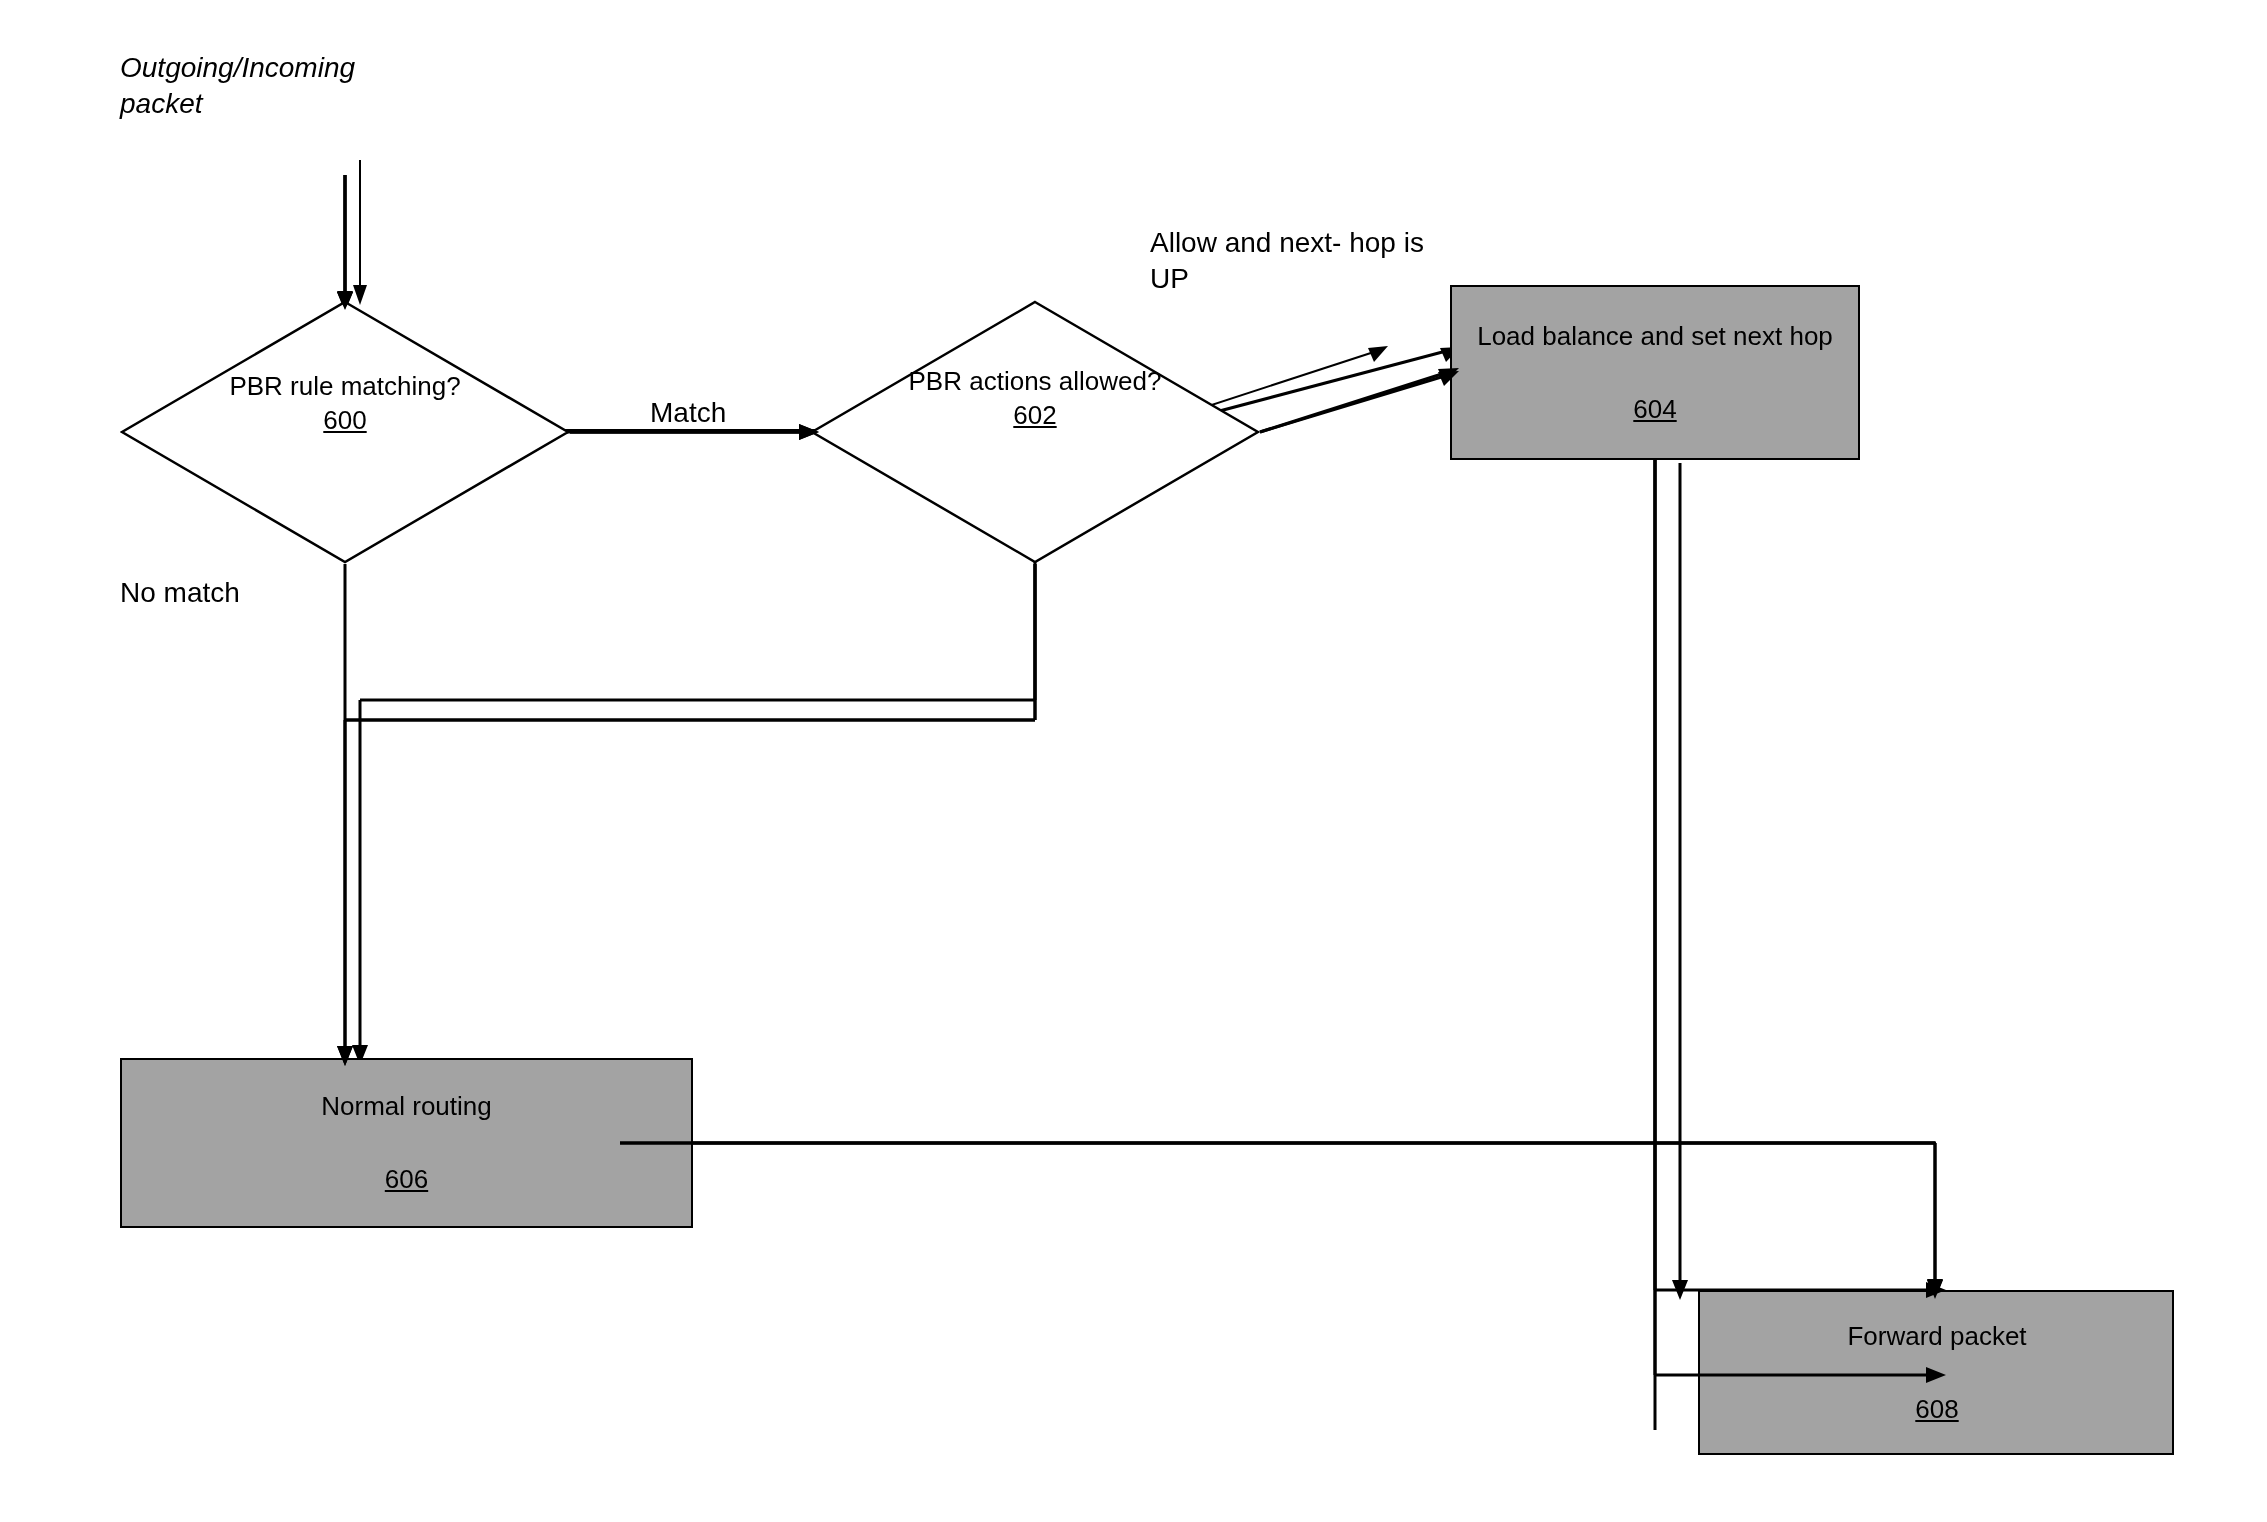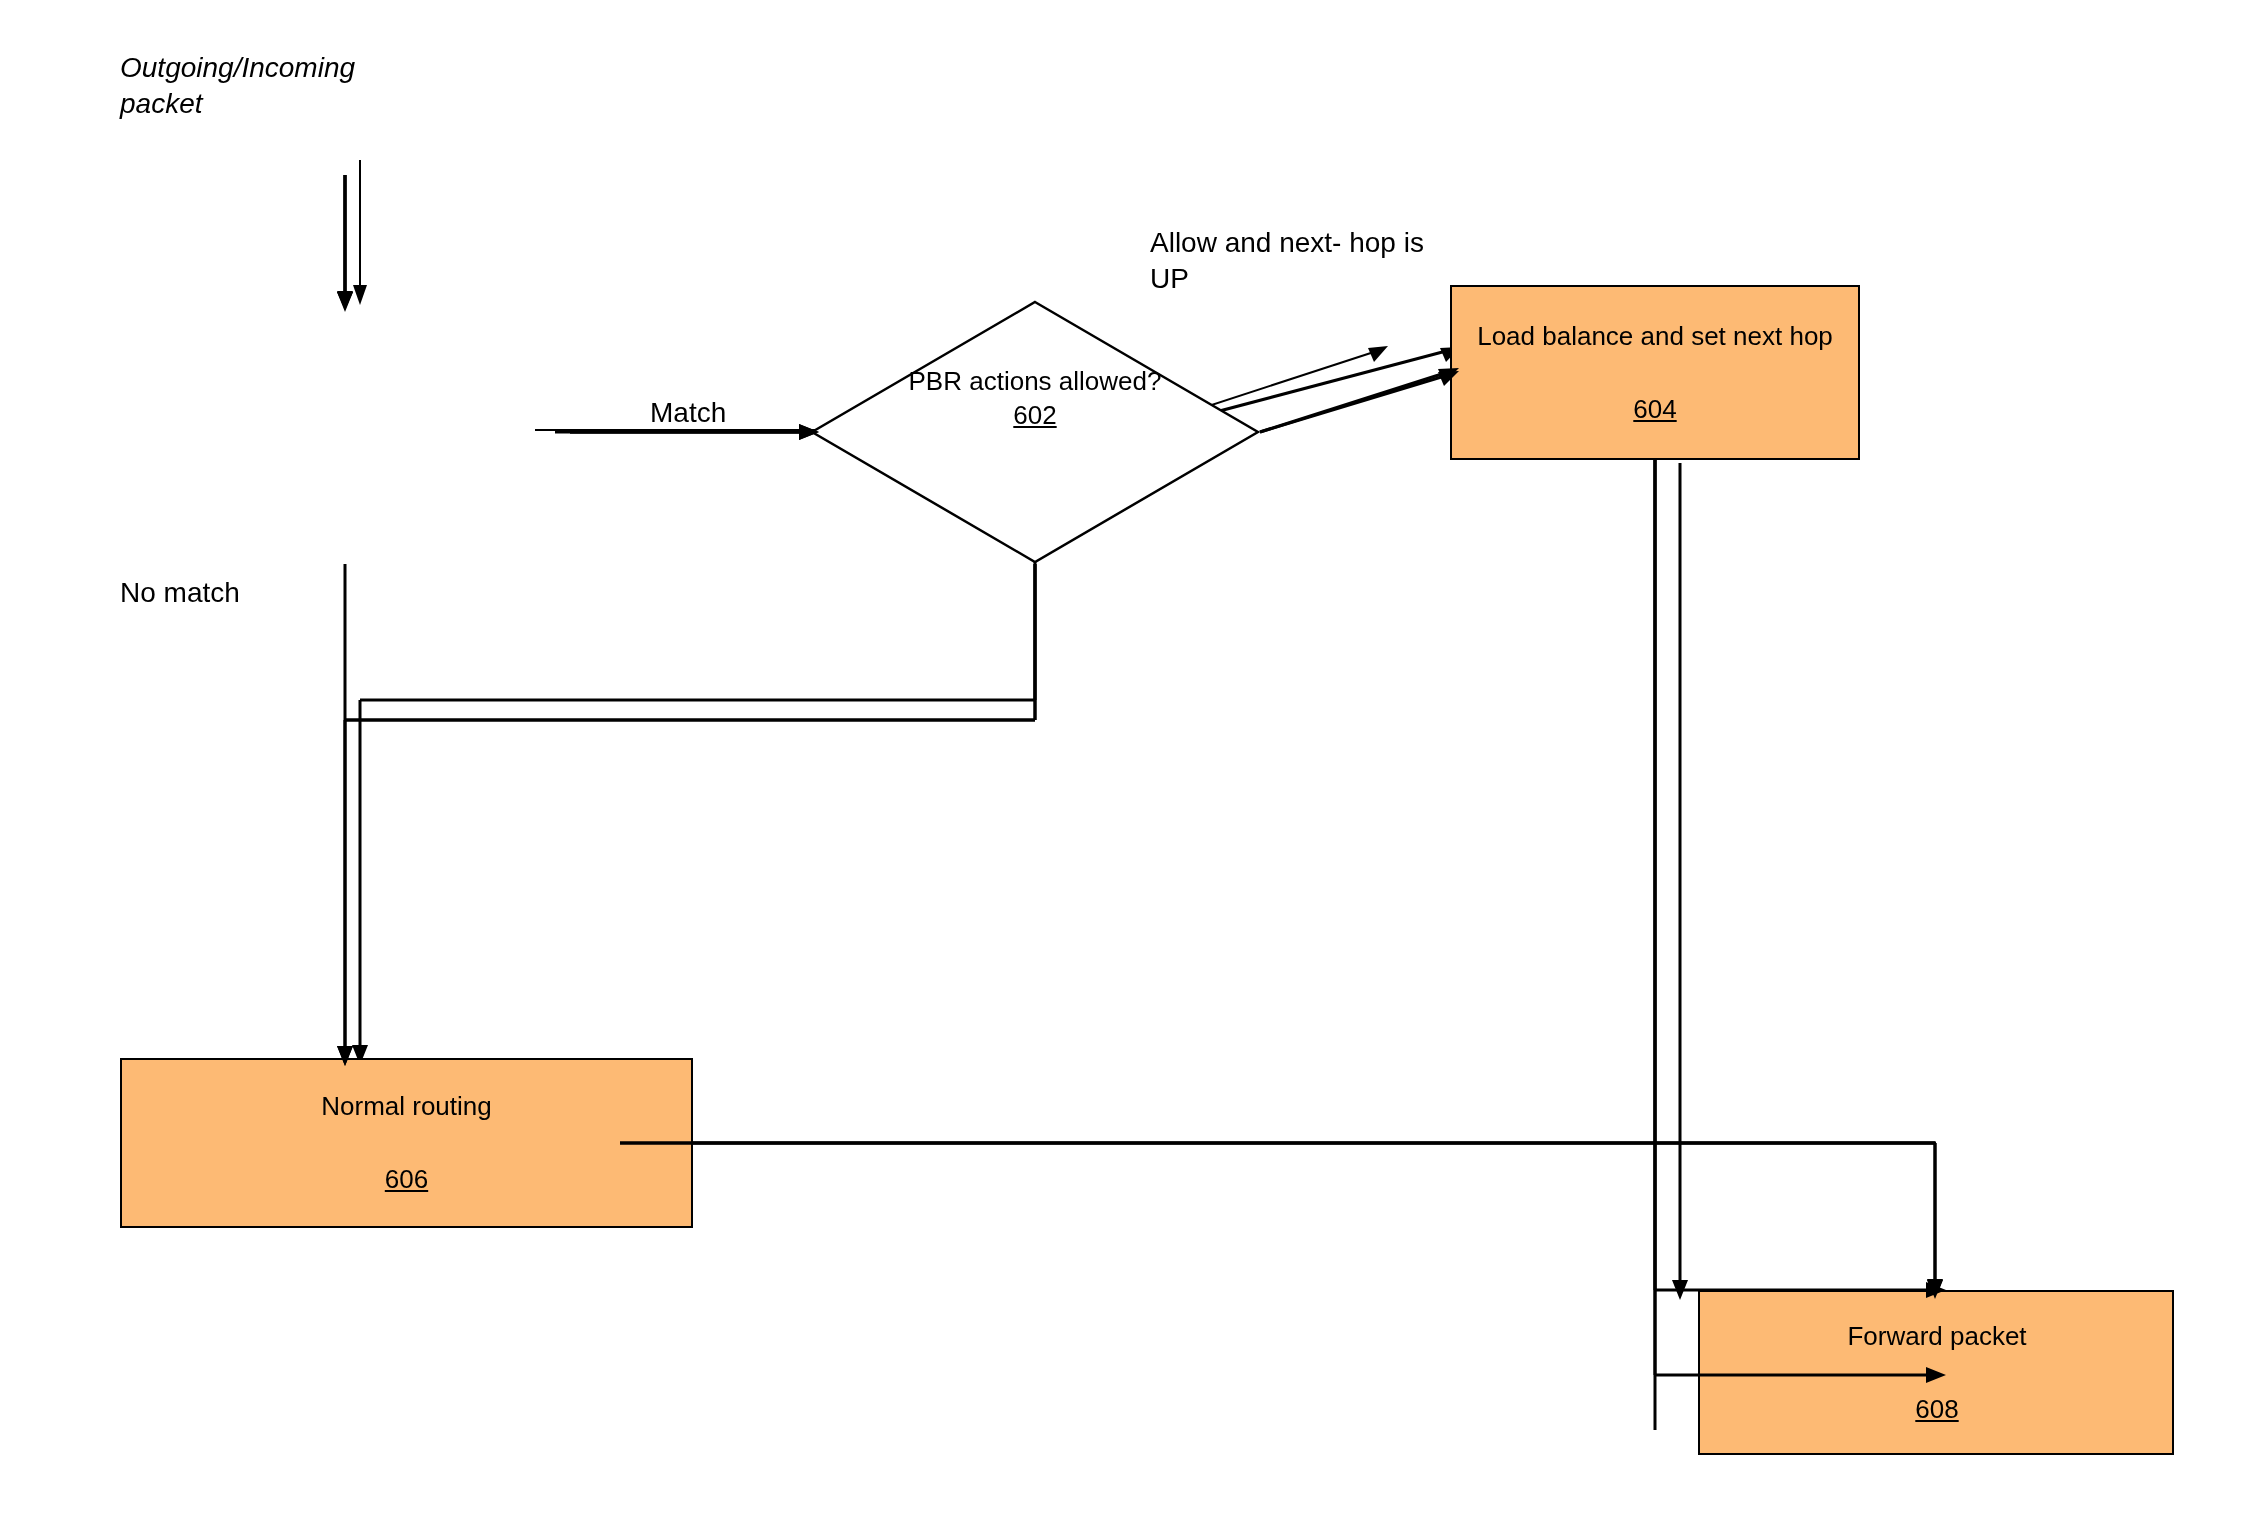--- a/index.html
+++ b/index.html
@@ -49,21 +49,21 @@
       line-height: 1.3;
     }
     .diamond-text u {
       text-decoration: underline;
     }
 
     
     .box {
       position: absolute;
       border: 2px solid #000;
-      background: #fdba74;
+      background: #a3a3a3;
       display: flex;
       flex-direction: column;
       align-items: center;
       justify-content: center;
       text-align: center;
       font-size: 26px;
       line-height: 1.4;
       padding: 10px;
     }
     .box u {
@@ -111,20 +111,30 @@
     <line x1="1680" y1="463" x2="1680" y2="1290" stroke="#000" stroke-width="3"></line>
     <polygon points="1680,1300 1672,1280 1688,1280" fill="#000"></polygon>
 
   </svg>
 
   <div class="label" style="left:120px; top:50px; width:280px;font-style:italic;">
     <span>Outgoing/Incoming
 packet</span>
   </div>
 
+  <div class="diamond-wrapper" style="left:120px; top:300px; width:450px; height:264px;">
+    <svg width="450" height="264">
+      <polygon points="225,2 448,132 225,262 2,132" fill="white" stroke="#000" stroke-width="2.5"></polygon>
+    </svg>
+    <div class="diamond-text" style="top:70px; left:60px; width:330px;">
+      <span>PBR rule
+matching?</span><br>
+      <u>600</u>
+    </div>
+  </div>
 
   <div class="diamond-wrapper" style="left:810px; top:300px; width:450px; height:264px;">
     <svg width="450" height="264">
       <polygon points="225,2 448,132 225,262 2,132" fill="white" stroke="#000" stroke-width="2.5"></polygon>
     </svg>
     <div class="diamond-text" style="top:65px; left:55px; width:340px;">
       <span>PBR
 actions allowed?</span><br>
       <u>602</u>
     </div>

